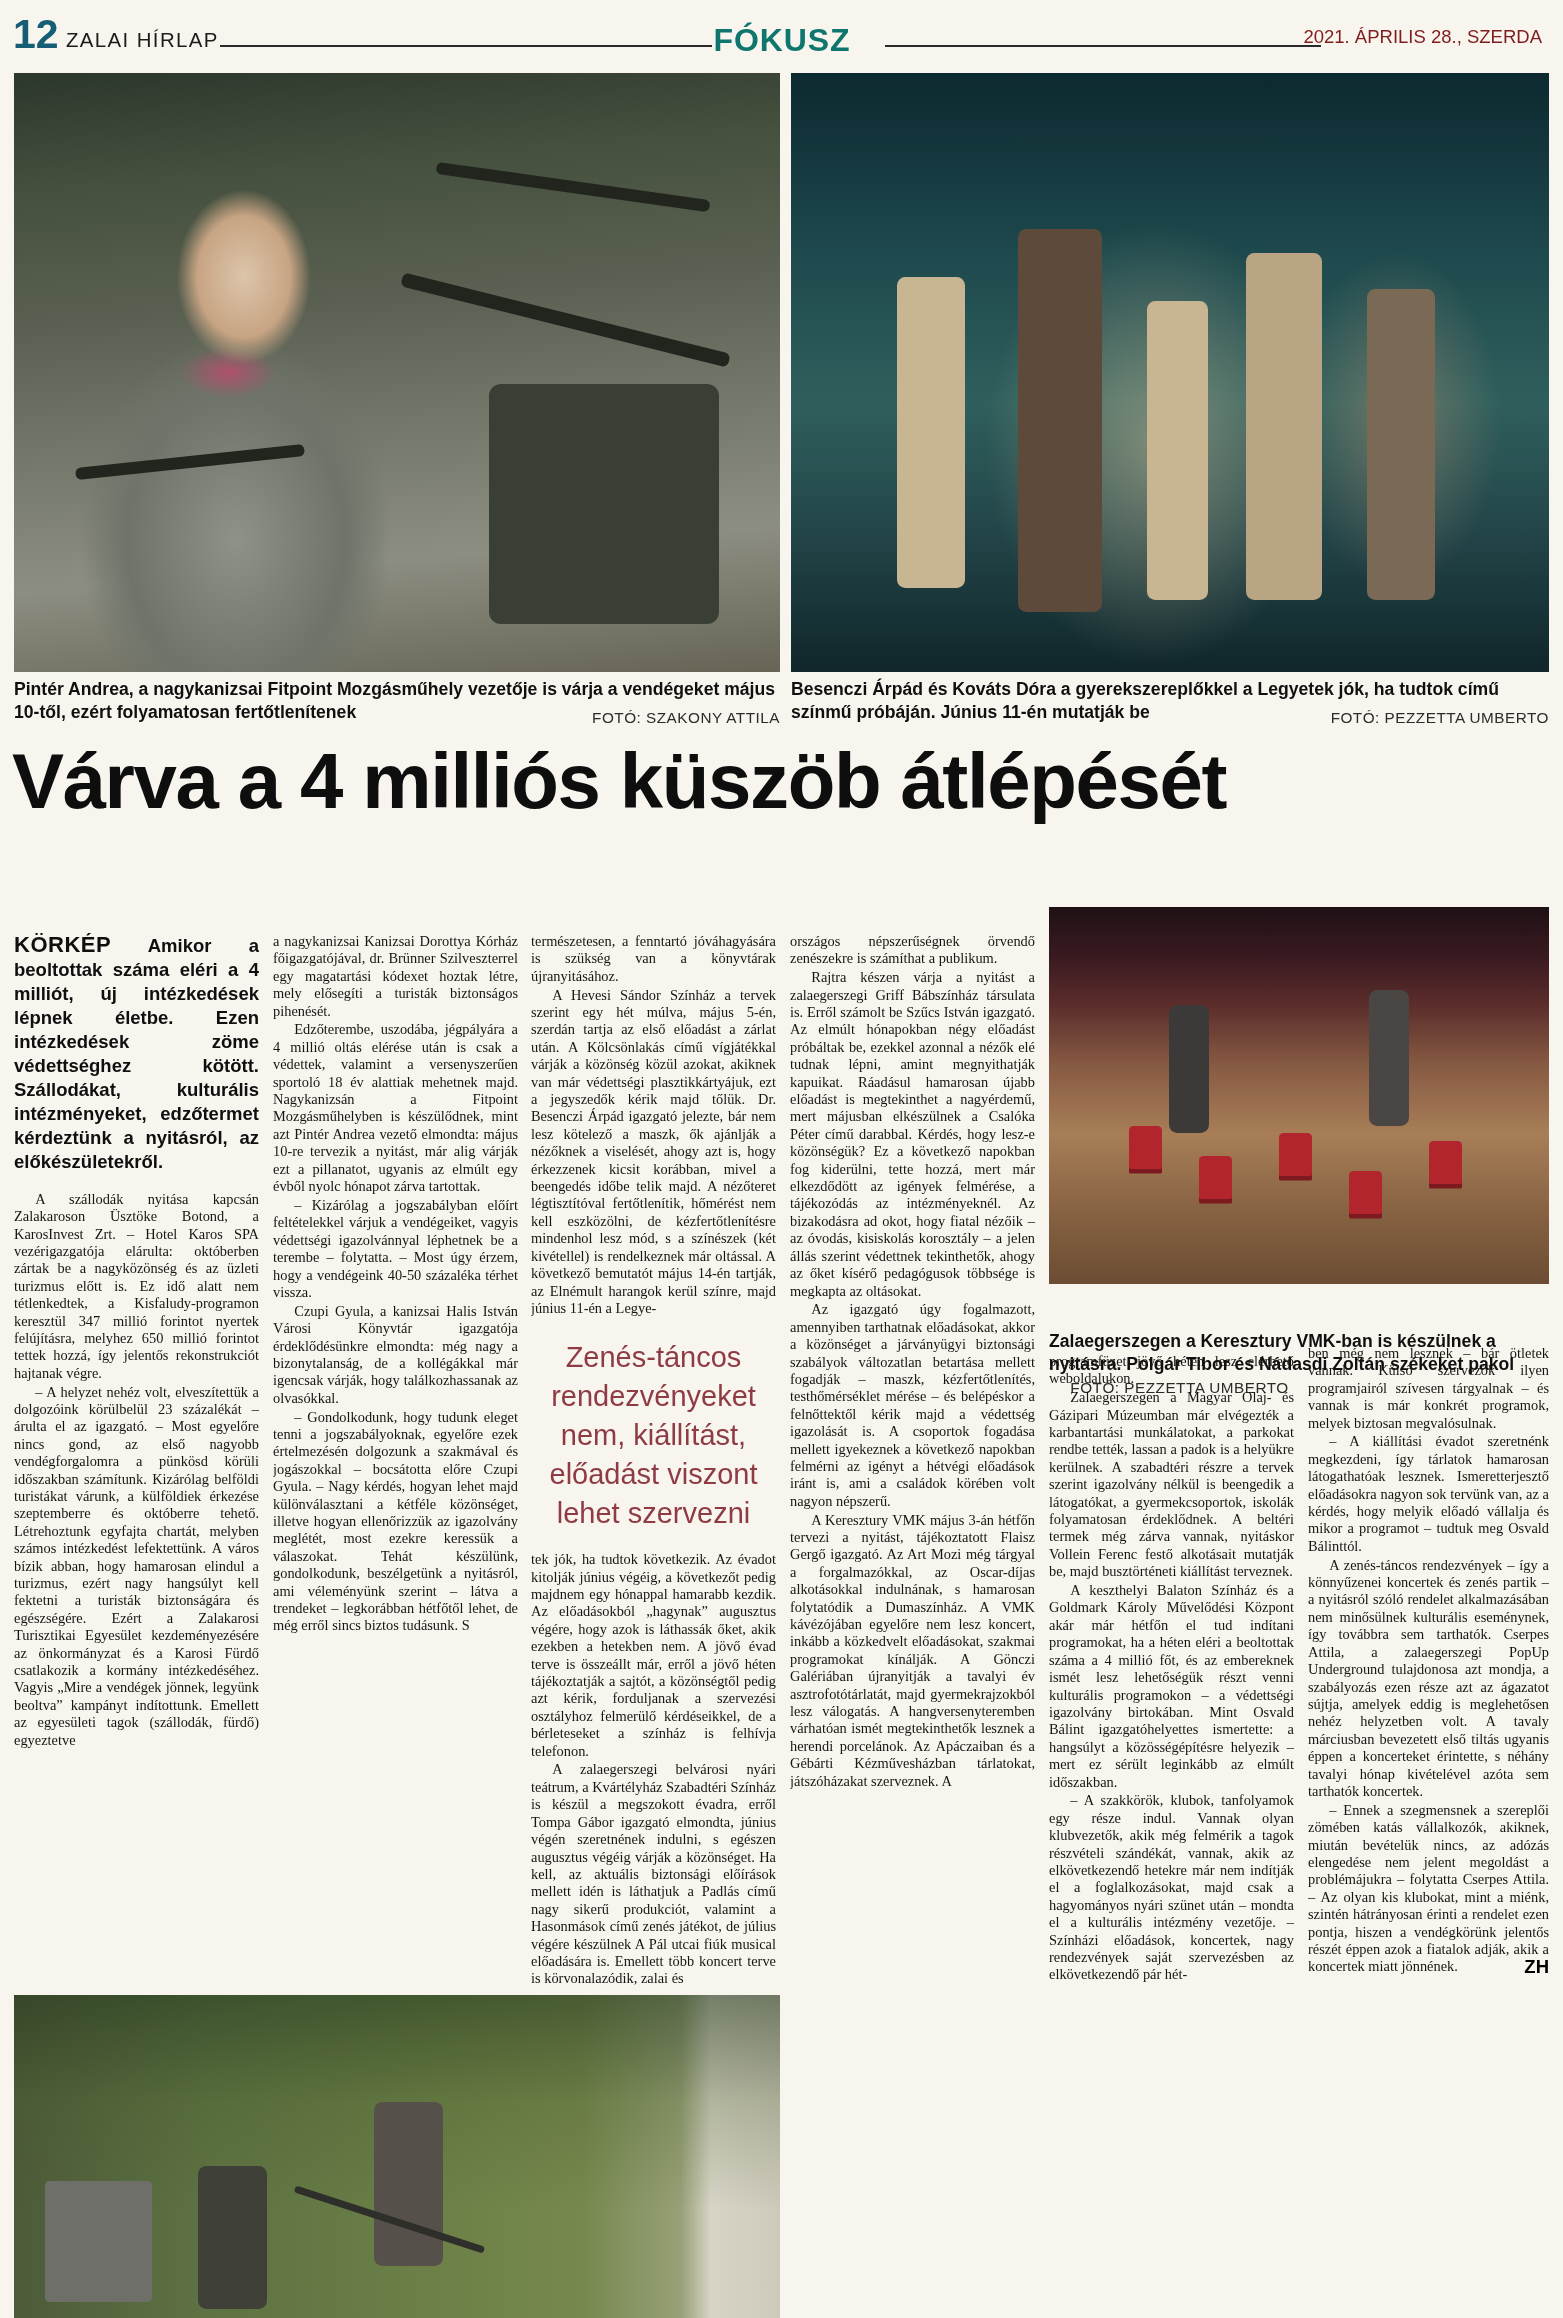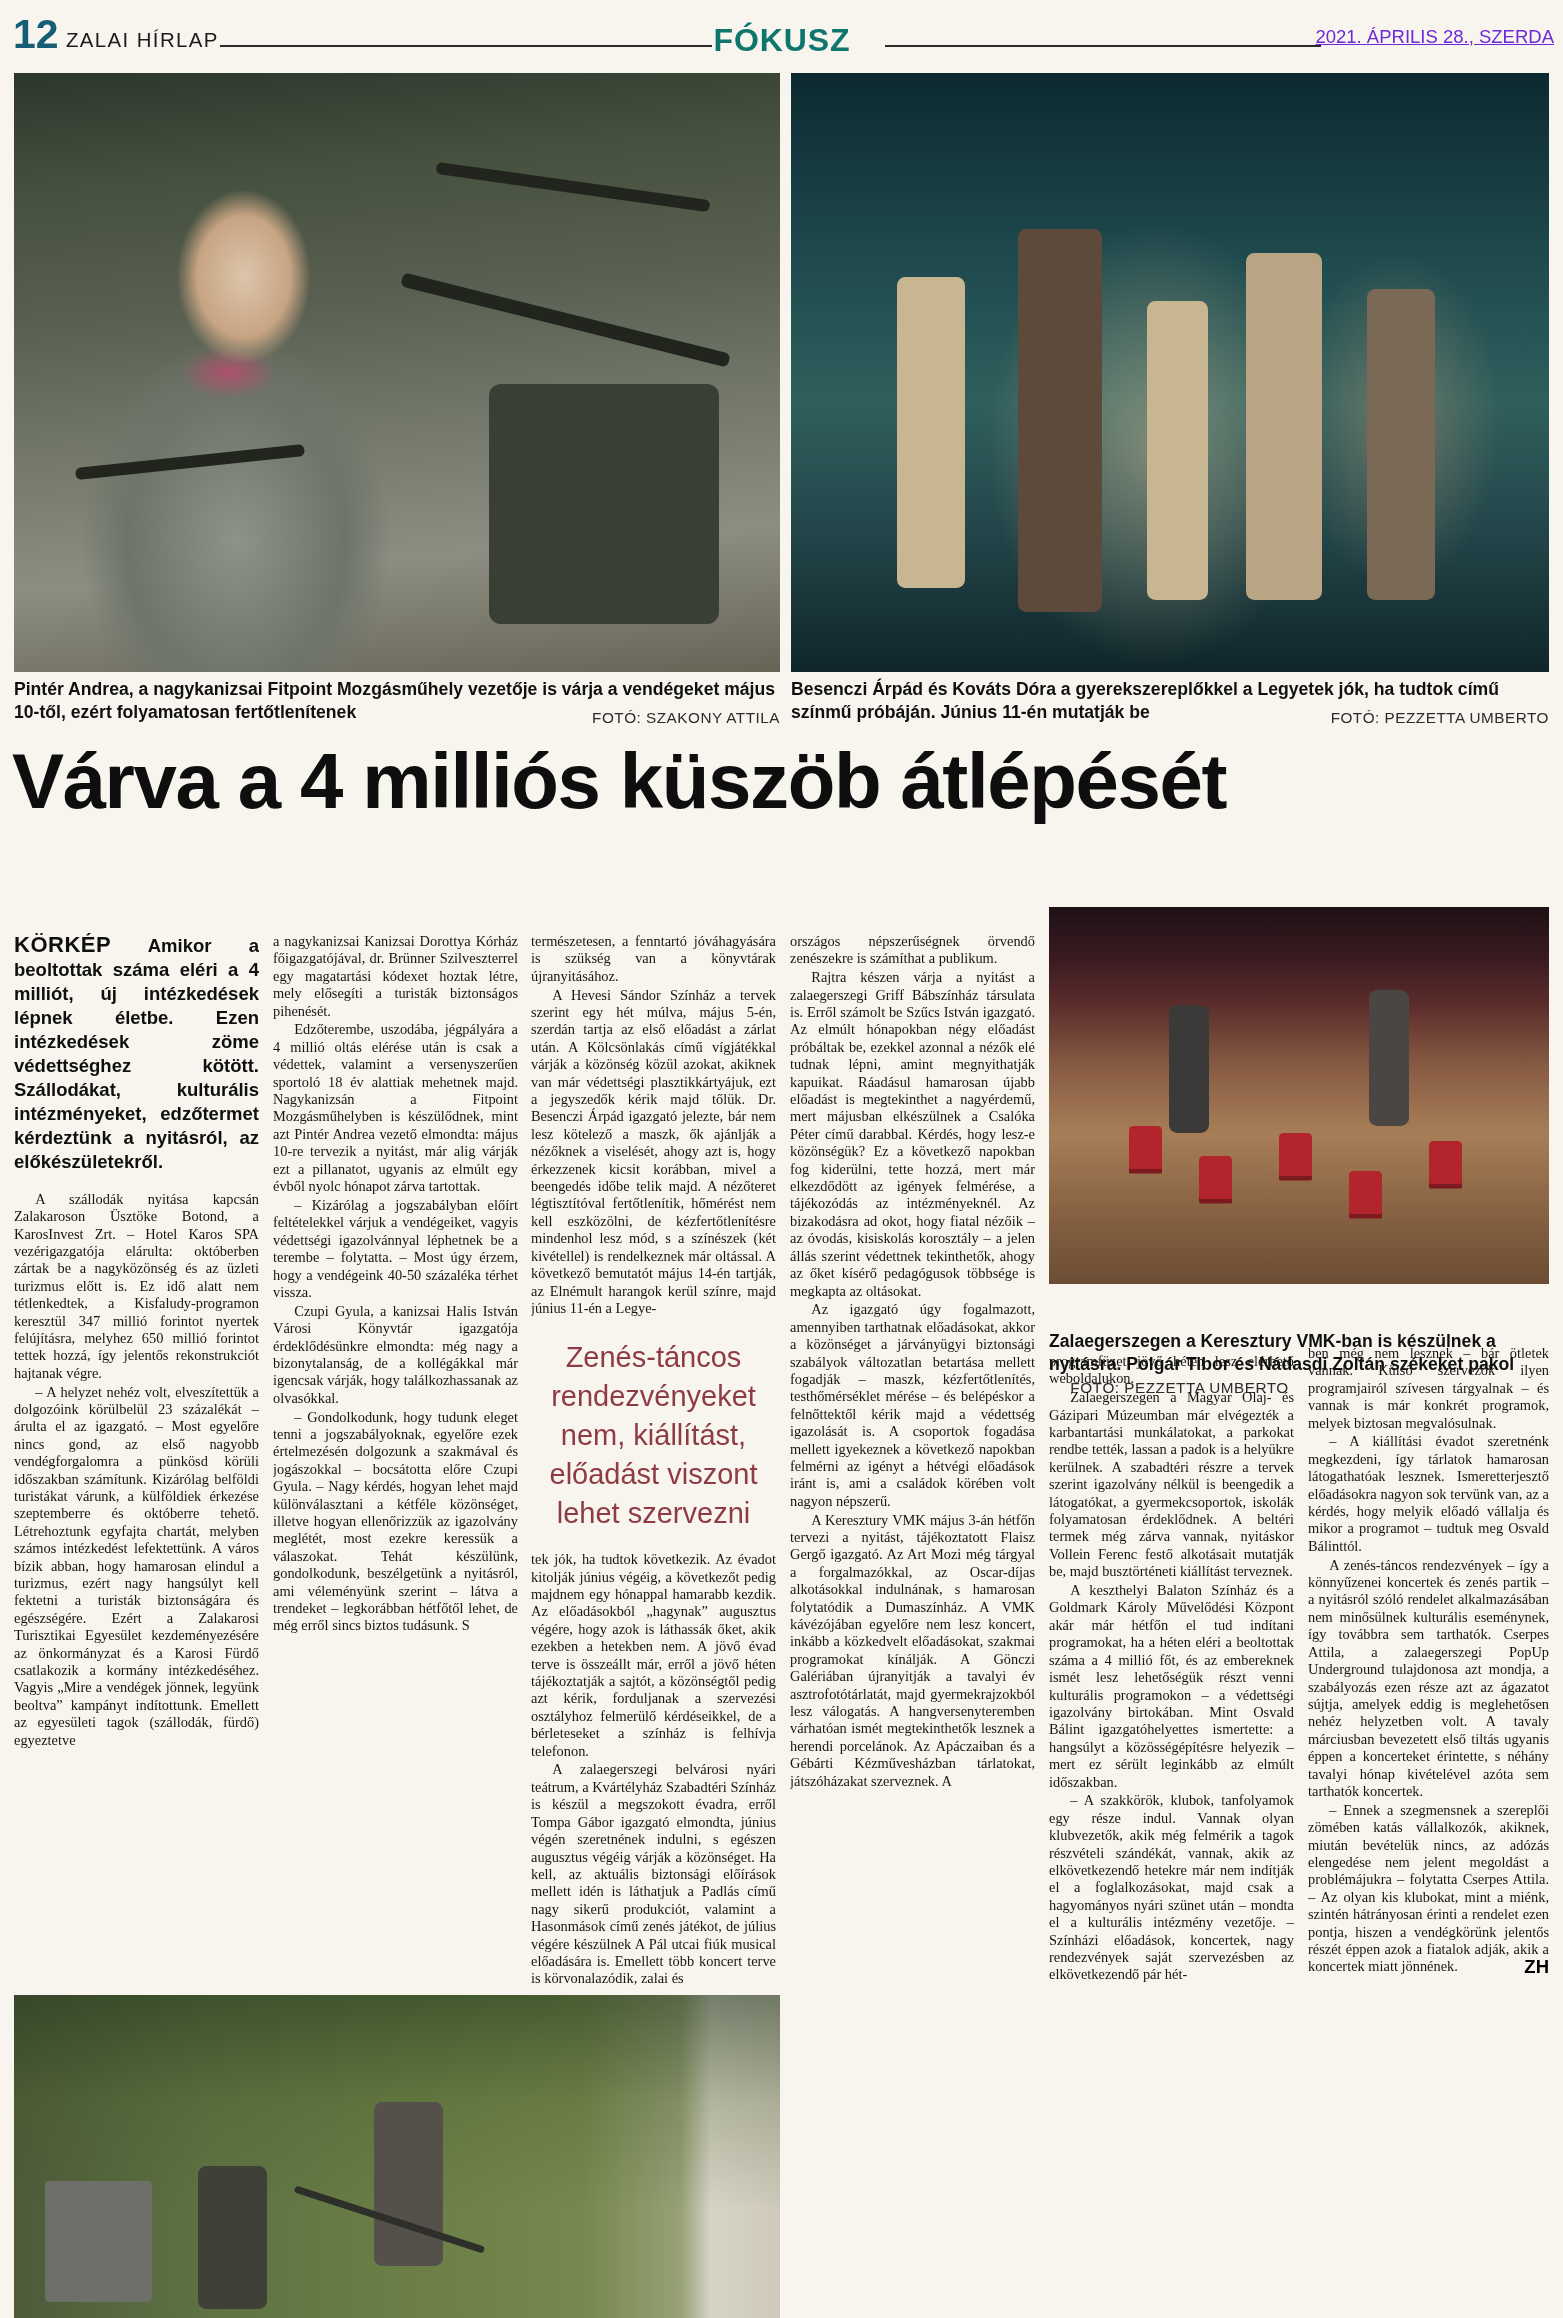--- a/index.html
+++ b/index.html
@@ -10,21 +10,21 @@
   }
   [data-interactable] { box-sizing:border-box; }
 
   
   .pagenum { position:absolute; left:13px; top:14px; font:700 41px/1 "Liberation Sans",sans-serif; color:#155e76; }
   .brand   { position:absolute; left:66px; top:30px; font:500 20.4px/1 "Liberation Sans",sans-serif; letter-spacing:1.4px; color:#1c1c1c; }
   .hrule   { position:absolute; top:45px; height:1.9px; background:#2b2b2b; }
   .hrule.a { left:220px;  width:492px; }
   .hrule.b { left:885px; width:436px; }
   .section { position:absolute; left:50%; transform:translateX(-50%); top:16.7px; font:700 32px/1 "Liberation Sans",sans-serif; letter-spacing:0.9px; color:#0f766e;margin-top:7px; }
-  .hdate   { position:absolute; right:10px; top:28px; font:400 18.5px/1 "Liberation Sans",sans-serif; color:#6d28d9;text-decoration:underline; }
+  .hdate   { position:absolute; right:22px; top:28px; font:400 18.5px/1 "Liberation Sans",sans-serif; color:#7f1d1d; }
 
   
   .photo { position:absolute; overflow:hidden; }
   .photo-gym {
     left:14px; top:73px; width:766px; height:599px;
     background:
       radial-gradient(ellipse 93px 121px at 30% 34%, #dcc5ab 0%, #c7a483 50%, rgba(0,0,0,0) 72%),
       radial-gradient(ellipse 70px 37px at 28% 50%, rgba(196,70,110,.75) 0%, rgba(0,0,0,0) 70%),
       radial-gradient(ellipse 199px 260px at 29% 78%, #8e9288 0%, #6e746a 55%, rgba(0,0,0,0) 78%),
       linear-gradient(175deg, #2c372c 0%, #45503e 18%, #5a6051 38%, #73786a 58%, #8c8e81 78%, #676456 100%);

